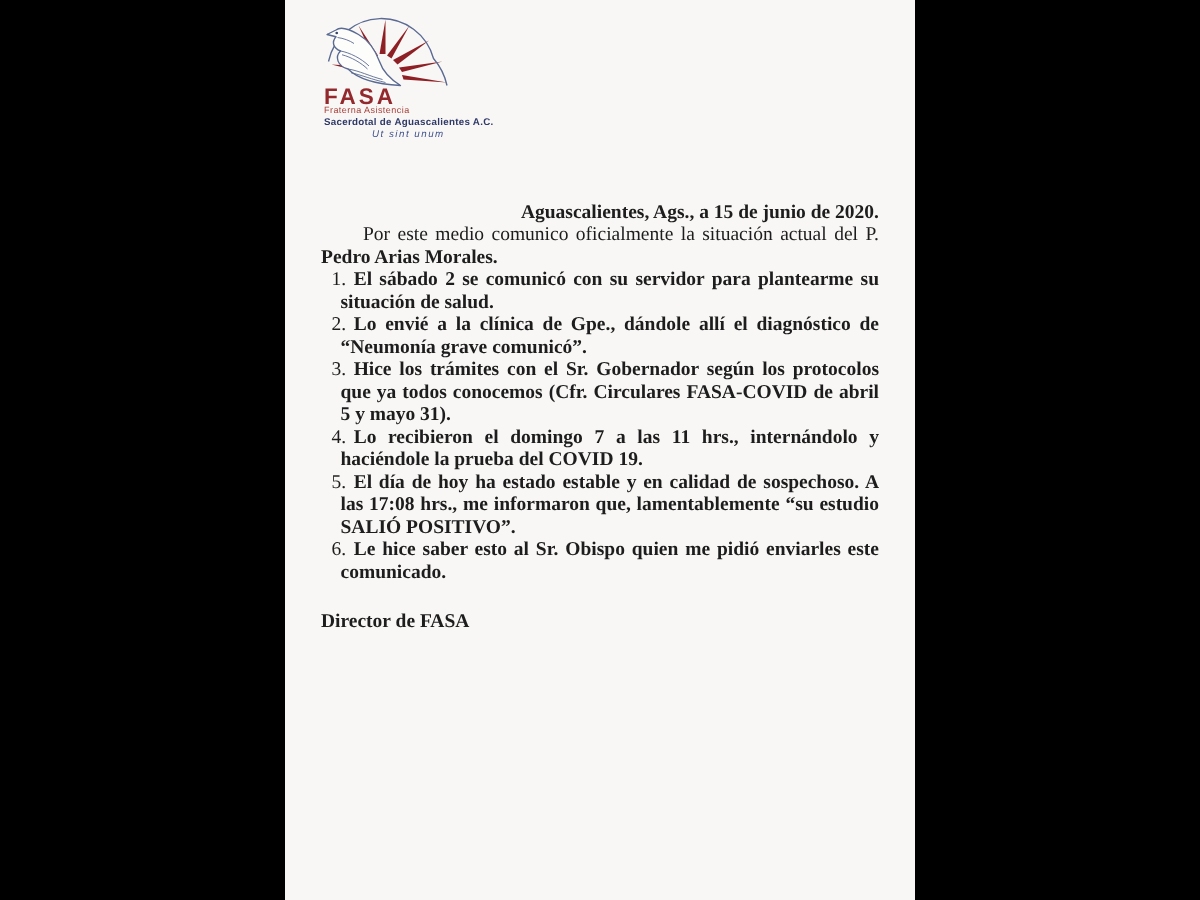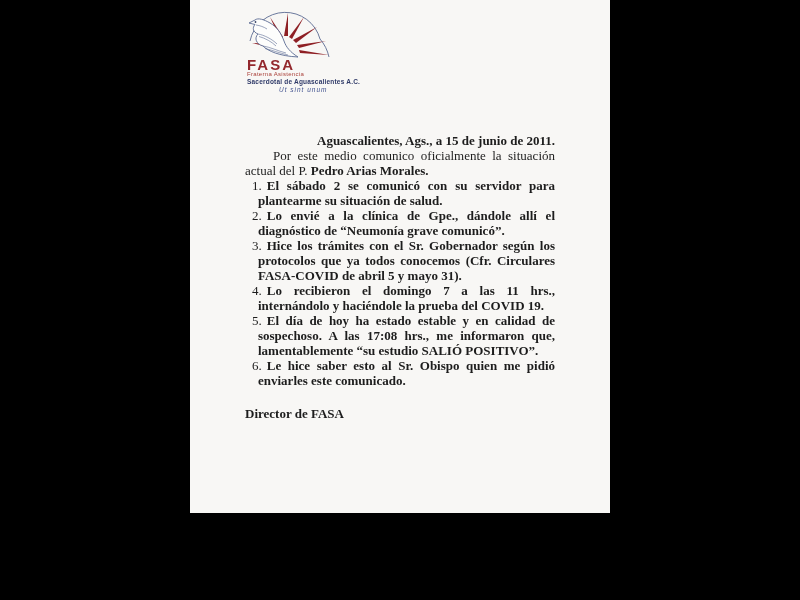--- a/index.html
+++ b/index.html
@@ -10,24 +10,24 @@
     overflow: hidden;
   }
   .stage {
     position: relative;
     width: 800px; height: 600px;
     background: #000;
   }
   .paper {
     position: absolute;
     left: 190px; top: 0;
-    width: 420px; height: 513px;
+    width: 420px; height: 600px;
     background: #f8f7f5;
     box-sizing: border-box;
-    padding: 0 55px;
+    padding: 0 24px;
     color: #1d1d1d;
     font-size: 13px;
     line-height: 15px;
   }
   
   .logo-block {
     position: relative;
     height: 133px; 
     font-family: "Liberation Sans", "DejaVu Sans", sans-serif;
   }
@@ -115,21 +115,21 @@
         </g>
 
         <circle cx="9.5" cy="11" r="0.9" fill="#3a4668"></circle>
       </svg>
       <div class="logo-acronym" style="color:#93282d">FASA</div>
       <div class="logo-line1" style="color:#a93f38">Fraterna Asistencia</div>
       <div class="logo-line2" style="color:#2f3a68">Sacerdotal de Aguascalientes A.C.</div>
       <div class="logo-motto" style="color:#40518e">Ut  sint unum</div>
     </div>
 
-    <p class="date-line">Aguascalientes, Ags., a 15 de junio de 2011.</p>
+    <p class="date-line">Aguascalientes, Ags., a 15 de junio de 2020.</p>
 
 
     <p class="intro"><span>Por este medio comunico oficialmente la situación actual del P. </span><span class="bold">Pedro Arias Morales.</span></p>
 
     <div class="num-list">
       <div class="num-item"><span class="num">1.</span><span>El sábado 2 se comunicó con su servidor para plantearme su situación de salud.</span></div>
       <div class="num-item"><span class="num">2.</span><span>Lo envié a la clínica de Gpe., dándole allí el diagnóstico de “Neumonía grave comunicó”.</span></div>
       <div class="num-item"><span class="num">3.</span><span>Hice los trámites con el Sr. Gobernador según los protocolos que ya todos conocemos (Cfr. Circulares FASA-COVID de abril 5 y mayo 31).</span></div>
       <div class="num-item"><span class="num">4.</span><span>Lo recibieron el domingo 7 a las 11 hrs., internándolo y haciéndole la prueba del COVID 19.</span></div>
       <div class="num-item"><span class="num">5.</span><span>El día de hoy ha estado estable y en calidad de sospechoso. A las 17:08 hrs., me informaron que, lamentablemente “su estudio SALIÓ POSITIVO”.</span></div>

